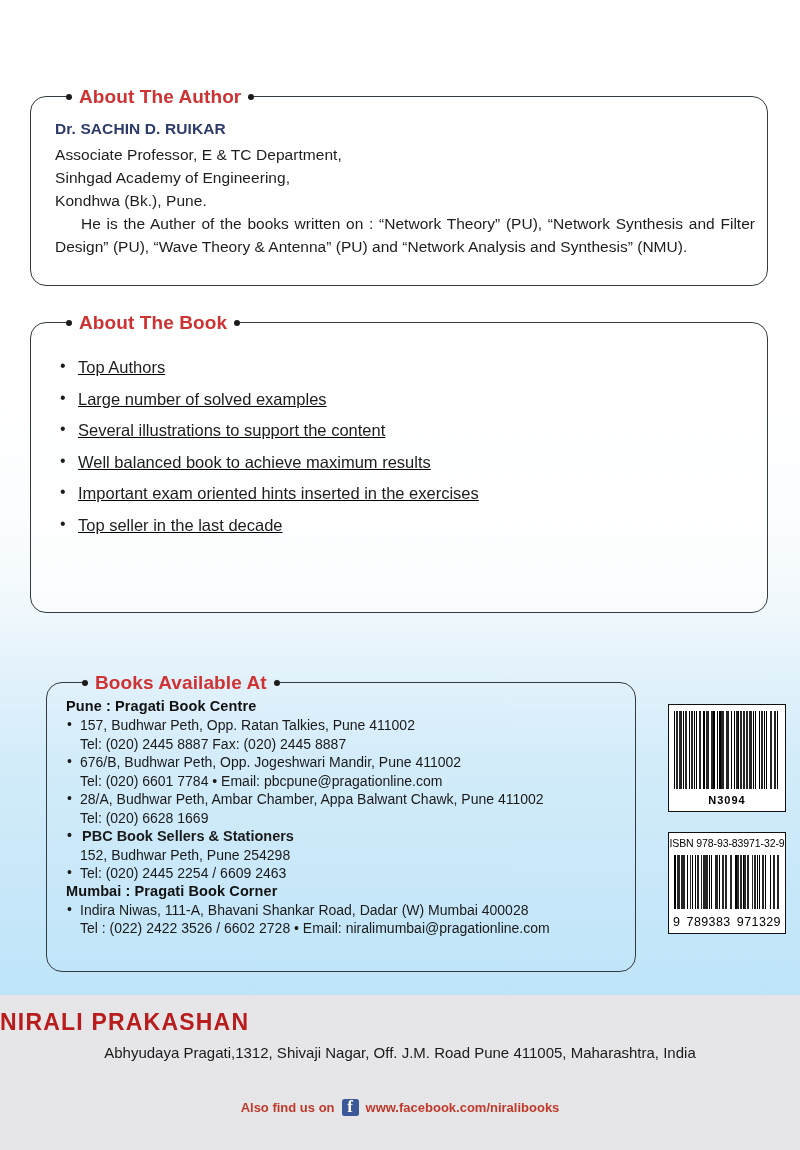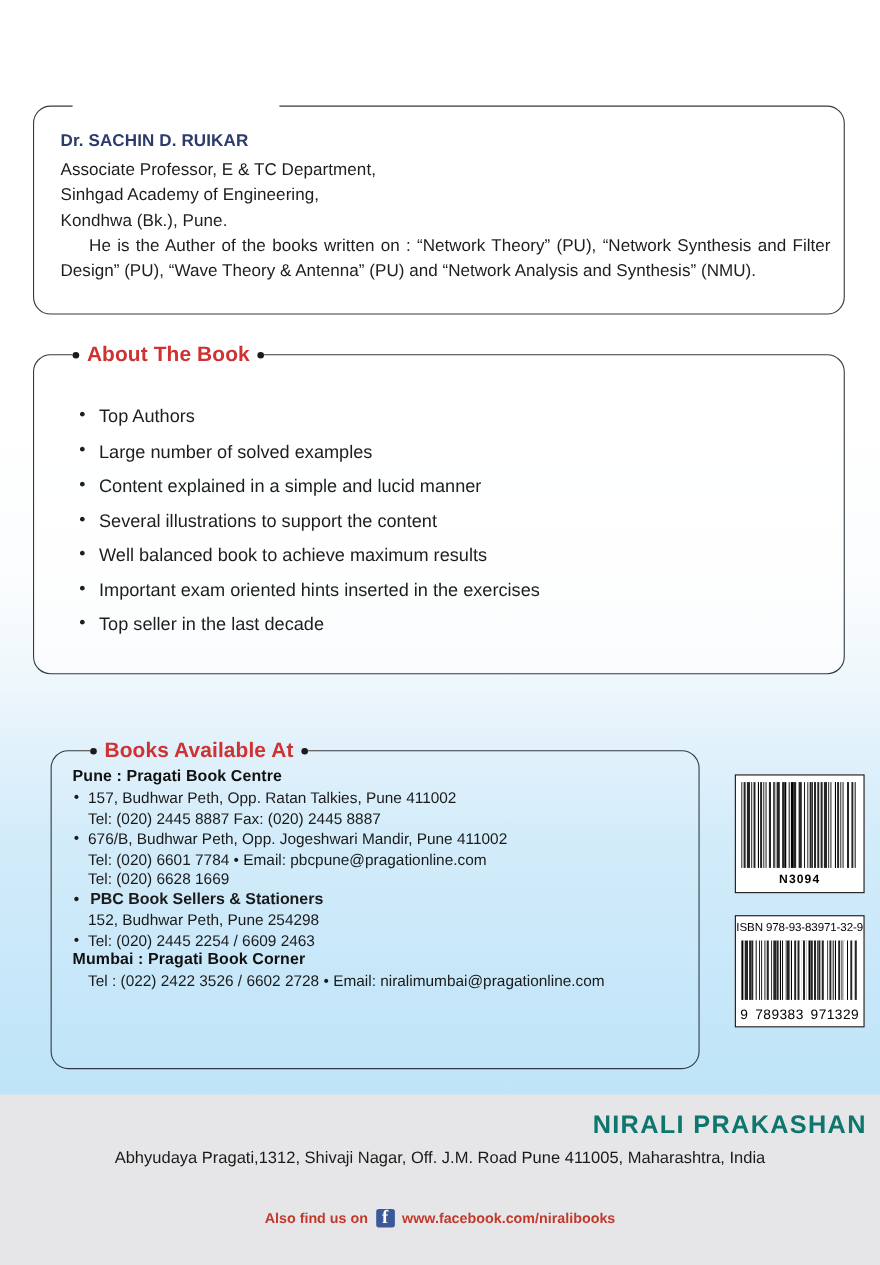--- a/index.html
+++ b/index.html
@@ -101,22 +101,23 @@
     text-indent: 26px;
     letter-spacing: 0.02px;
   }
 
   
   #book-box { left: 30px; top: 322px; width: 738px; height: 291px; }
   #book-title-wrap { left: 66px; top: 312px; }
   .bullet-list {
     position: absolute;
     left: 52px; top: 352px;
-    margin: 16px; padding: 0;
+    margin: 4px; padding: 0;
     list-style: none;
+    text-decoration: underline;
   }
   .bullet-list li {
     position: relative;
     padding-left: 22px;
     margin-bottom: 9.5px;
     color: #1d1d1d;
     font-size: 16.5px;
     line-height: 22px;
   }
   .bullet-list li::before {
@@ -219,26 +220,26 @@
 
   
   #footer {
     position: absolute;
     left: 0; top: 995px;
     width: 800px; height: 155px;
     background: #e6e6e8;
   }
   .pub-name {
     position: absolute;
-    left: 0; right: 12px; top: 14px;
-    text-align: right;
+    left: 0; right: 0; top: 14px;
+    text-align: left;
     font-weight: bold;
     font-size: 23px;
     letter-spacing: 1.2px;
-    color: #0f766e;
+    color: #b91c1c;
   }
   .pub-addr {
     position: absolute;
     left: 0; right: 0; top: 49px;
     text-align: center;
     font-size: 15px;
     color: #1a1a1a;
   }
   .pub-contact {
     position: absolute;
@@ -277,38 +278,42 @@
     line-height: 20px;
   }
 </style>
 </head>
 <body>
 
 <div class="page">
 
   <div class="sec-box white" id="author-box"></div>
   <div class="title-mask" id="author-mask" style="left: 66px; width: 188.359px; top: 93px; background: none rgb(255, 255, 255);"></div>
+  <div class="sec-title-wrap" id="author-title-wrap">
+    <span class="dot"></span>
+    <span class="sec-title">About The Author</span>
+    <span class="dot"></span>
+  </div>
 
   <div class="author-name">Dr. SACHIN D. RUIKAR</div>
   <div class="author-line" id="author-l2">Sinhgad Academy of Engineering,</div>
   <div class="author-line" id="author-l1">Associate Professor, E &amp; TC Department,</div>
   <div class="author-line" id="author-l3">Kondhwa (Bk.), Pune.</div>
   <div class="author-para">He is the Auther of the books written on : “Network Theory” (PU), “Network Synthesis and Filter Design” (PU), “Wave Theory &amp; Antenna” (PU) and “Network Analysis and Synthesis” (NMU).</div>
 
   <div class="sec-box white" id="book-box"></div>
   <div class="title-mask" id="book-mask" style="left: 66px; width: 174.109px; top: 319px; background: none rgb(255, 255, 255);"></div>
   <div class="sec-title-wrap" id="book-title-wrap">
     <span class="dot"></span>
     <span class="sec-title">About The Book</span>
     <span class="dot"></span>
   </div>
   <ul class="bullet-list" id="book-bullets">
       <li>Top Authors</li>
       <li>Large number of solved examples</li>
-      <li>Content explained in a simple and lucid manner</li>
       <li>Several illustrations to support the content</li>
       <li>Well balanced book to achieve maximum results</li>
       <li>Important exam oriented hints inserted in the exercises</li>
       <li>Top seller in the last decade</li>
     </ul>
 
   <div class="sec-box clear" id="avail-box"></div>
   <div class="title-mask" id="avail-mask" style="left: 82px; width: 197.797px; top: 679px; background: none rgb(222, 239, 249);"></div>
   <div class="sec-title-wrap" id="avail-title-wrap">
     <span class="dot"></span>
@@ -316,26 +321,28 @@
     <span class="dot"></span>
   </div>
 
   <div class="avail-inner">
     <div class="city-head">Pune : Pragati Book Centre</div>
     <div id="pune-items">
         <div class="avail-item">157, Budhwar Peth, Opp. Ratan Talkies, Pune 411002</div>
         <div class="avail-sub">Tel: (020) 2445 8887  Fax: (020) 2445 8887</div>
         <div class="avail-item">676/B, Budhwar Peth, Opp. Jogeshwari Mandir, Pune 411002</div>
         <div class="avail-sub">Tel: (020) 6601 7784  • Email: pbcpune@pragationline.com</div>
+        <div class="avail-item">28/A, Budhwar Peth, Ambar Chamber, Appa Balwant Chawk, Pune 411002</div>
         <div class="avail-sub">Tel:  (020) 6628 1669</div>
       </div>
     <div class="avail-item bold">PBC Book Sellers &amp; Stationers</div>
     <div class="avail-sub">152, Budhwar Peth, Pune 254298</div>
     <div class="avail-item">Tel: (020) 2445 2254 / 6609 2463</div>
     <div class="city-head">Mumbai : Pragati Book Corner</div>
+    <div class="avail-item">Indira Niwas, 111-A, Bhavani Shankar Road, Dadar (W) Mumbai 400028</div>
     <div class="avail-sub">Tel : (022) 2422 3526 / 6602 2728  • Email: niralimumbai@pragationline.com</div>
   </div>
 
   <div class="barcode-card" id="barcode-n">
     <div class="bars">
         <span style="width:1px;background:#000"></span>
         <span style="width:1px;background:#ffffff"></span>
         <span style="width:2px;background:#262626"></span>
         <span style="width:2px;background:#ffffff"></span>
         <span style="width:3px;background:#262626"></span>

